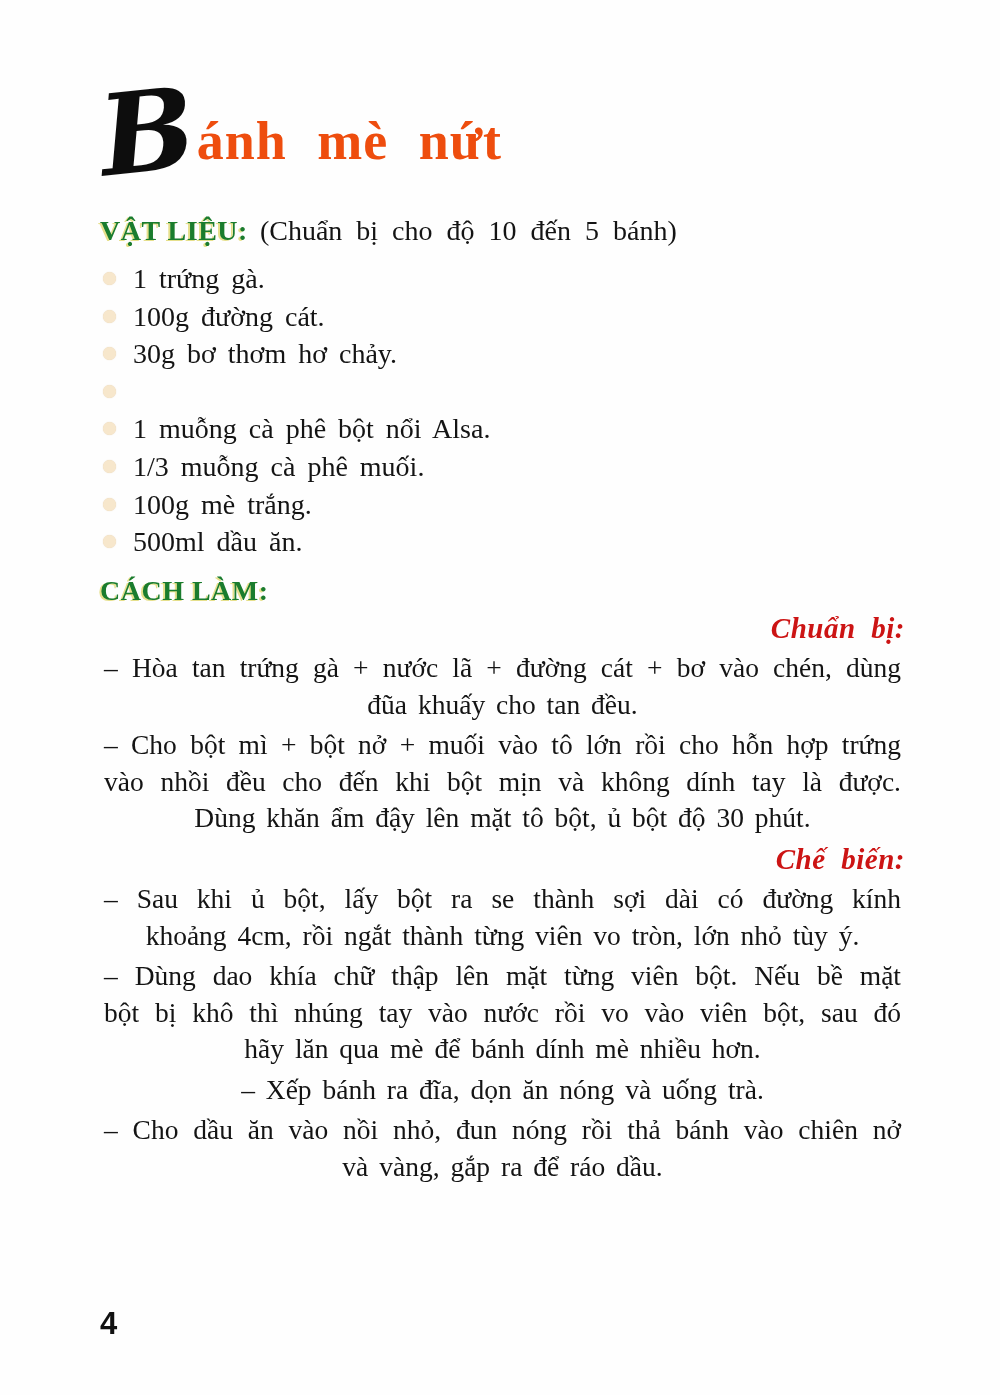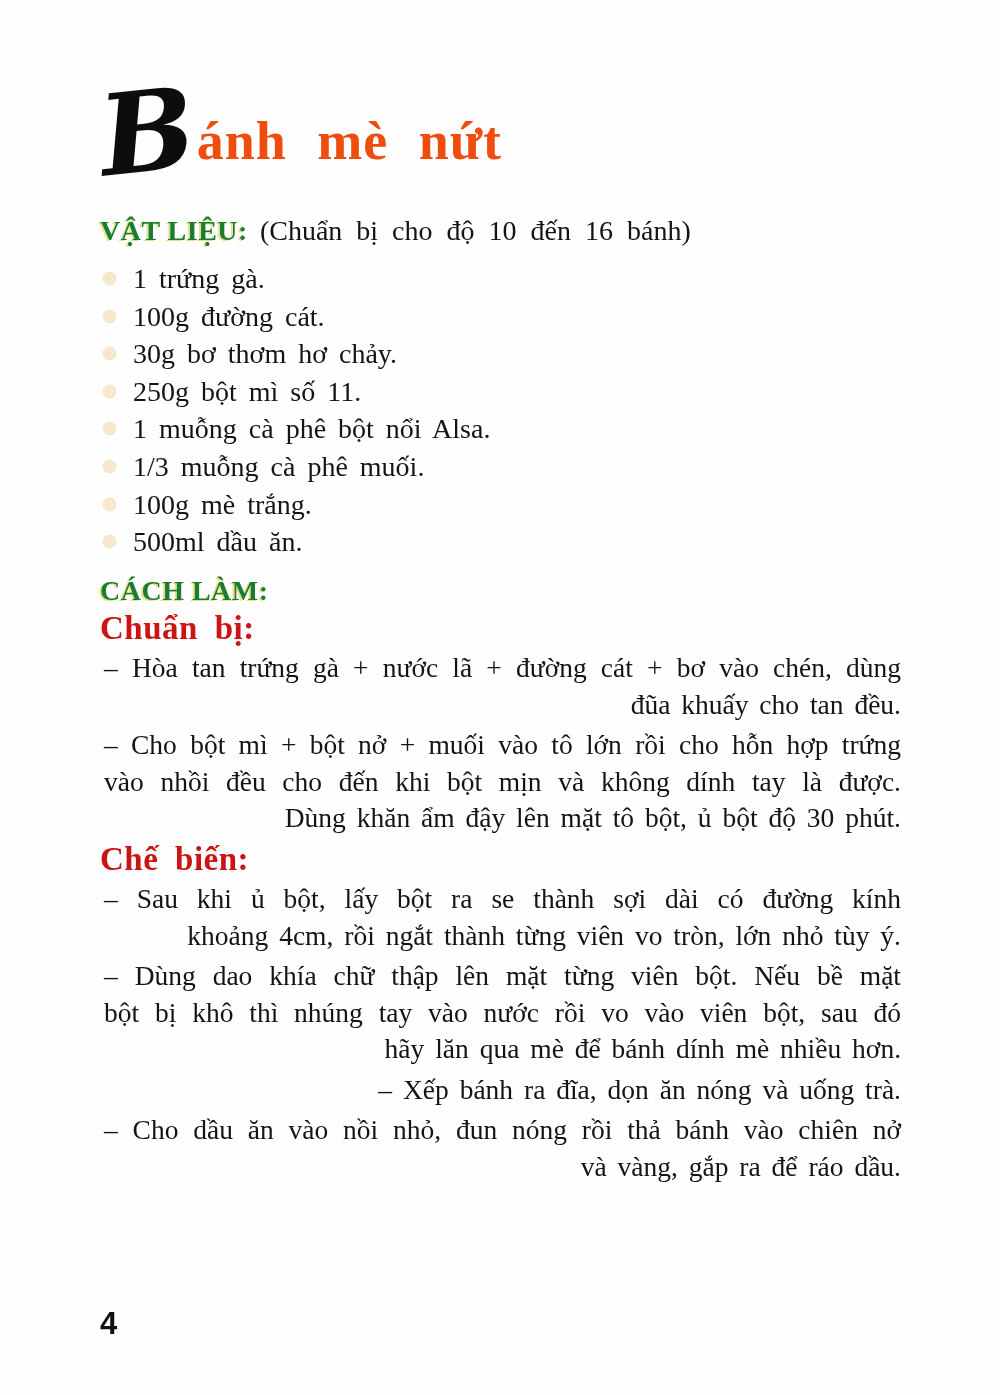--- a/index.html
+++ b/index.html
@@ -55,54 +55,54 @@
     width:13px;height:13px;border-radius:50%;
     background:var(--bullet-cream);
     box-shadow:0 0 1px rgba(210,170,110,0.6);
   }
   .ing-text{word-spacing:5px;}
 
   
   .method-head{margin-top:11px;line-height:38px;}
   .subhead{
     color:var(--subheading-red);
-    font-weight:700;
-    font-size:33px;line-height:36.5px;
-    word-spacing:8px;letter-spacing:0.5px;
+    font-weight:700;font-style:italic;
+    font-size:29px;line-height:36.5px;
+    word-spacing:8px;letter-spacing:0.5px;text-align:right;
   }
   .para{margin:4px;}
   .line{font-size:27.5px;line-height:36.5px;height:36.5px;hyphens:none;}
   .just{text-align:justify;text-align-last:justify;}
-  .lastline{text-align:right;word-spacing:4px;}
+  .lastline{text-align:center;word-spacing:4px;}
 
   
   .pagenum{
     position:absolute;left:100px;top:1306px;
     font-family:"Liberation Sans", sans-serif;
     font-weight:700;font-size:31px;color:#111;
   }
 </style>
 </head>
 <body>
 
 <div class="page">
 
   <div class="title">
     <span class="tinit">B</span><span class="trest">ánh mè nứt</span>
   </div>
 
   <div class="ing-head">
-    <span class="green">VẬT LIỆU:</span><span class="note">(Chuẩn bị cho độ 10 đến 16 bánh)</span>
+    <span class="green">VẬT LIỆU:</span><span class="note">(Chuẩn bị cho độ 10 đến 5 bánh)</span>
   </div>
 
   <div id="ingredients">
       <div class="ing-row"><span class="bullet"></span><span class="ing-text">1 trứng gà.</span></div>
       <div class="ing-row"><span class="bullet"></span><span class="ing-text">100g đường cát.</span></div>
       <div class="ing-row"><span class="bullet"></span><span class="ing-text">30g bơ thơm hơ chảy.</span></div>
-      <div class="ing-row"><span class="bullet"></span><span class="ing-text">250g bột mì số 11.</span></div>
+      <div class="ing-row"><span class="bullet"></span></div>
       <div class="ing-row"><span class="bullet"></span><span class="ing-text">1 muỗng cà phê bột nổi Alsa.</span></div>
       <div class="ing-row"><span class="bullet"></span><span class="ing-text">1/3 muỗng cà phê muối.</span></div>
       <div class="ing-row"><span class="bullet"></span><span class="ing-text">100g mè trắng.</span></div>
       <div class="ing-row"><span class="bullet"></span><span class="ing-text">500ml dầu ăn.</span></div>
     </div>
 
   <div class="method-head green">CÁCH LÀM:</div>
 
   <div id="method">
       <div class="subhead">Chuẩn bị:</div>

